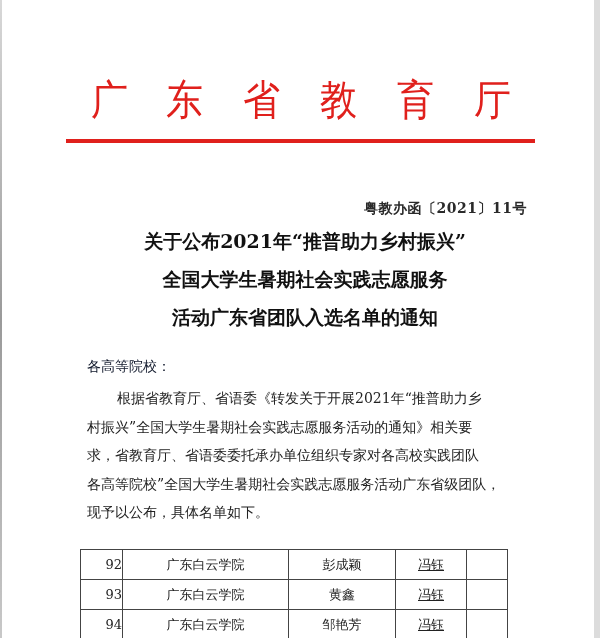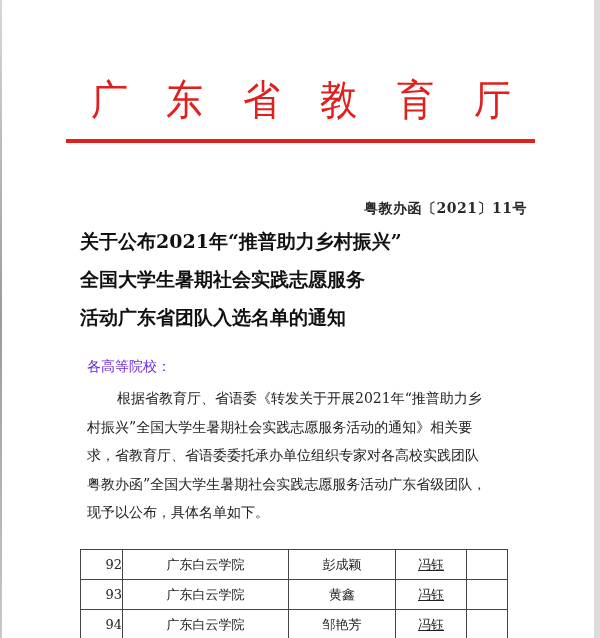--- a/index.html
+++ b/index.html
@@ -28,27 +28,27 @@
   }
   .red-rule {
     position: absolute; left: 66px; top: 139px; width: 469px; height: 4px;
     background: #e0201c;
   }
   .doc-number {
     position: absolute; left: 364px; top: 160px;
     font-size: 14px; font-weight: bold; color: #2a2a2a; letter-spacing: 0.5px; margin-top: 40px;
   }
   .title {
-    position: absolute; left: 80px; top: 222px; width: 450px; text-align: left;
+    position: absolute; left: 80px; top: 222px; width: 450px; text-align: center;
     font-size: 19px; font-weight: bold; line-height: 38px; color: #111;
   }
   .title div { white-space: nowrap; }
   .salutation {
     position: absolute; left: 87px; top: 358px;
-    font-size: 14px; color: #6d28d9;
+    font-size: 14px; color: #0f172a;
   }
   .body-text {
     position: absolute; left: 87px; top: 384px; width: 450px;
     font-size: 14px; line-height: 28.5px; color: #222;
   }
   .body-text div { white-space: nowrap; }
   .body-text .indent { padding-left: 30px; }
   .name-table {
     position: absolute; left: 80px; top: 549px; border-collapse: collapse;
     font-size: 13px; color: #222;
@@ -87,21 +87,21 @@
   <div>全国大学生暑期社会实践志愿服务</div>
   <div>活动广东省团队入选名单的通知</div>
 </div>
 
 <div class="salutation">各高等院校：</div>
 
 <div class="body-text">
   <div class="indent">根据省教育厅、省语委《转发关于开展2021年“推普助力乡</div>
   <div>村振兴”全国大学生暑期社会实践志愿服务活动的通知》相关要</div>
   <div>求，省教育厅、省语委委托承办单位组织专家对各高校实践团队</div>
-  <div>粤教办函”全国大学生暑期社会实践志愿服务活动广东省级团队，</div>
+  <div>各高等院校”全国大学生暑期社会实践志愿服务活动广东省级团队，</div>
   <div>现予以公布，具体名单如下。</div>
 </div>
 
 <table class="name-table">
   <tbody>
       <tr>
     <td class="c1 num">92</td>
     <td class="c2">广东白云学院</td>
     <td class="c3">彭成颖</td>
     <td class="c4">冯钰</td>

